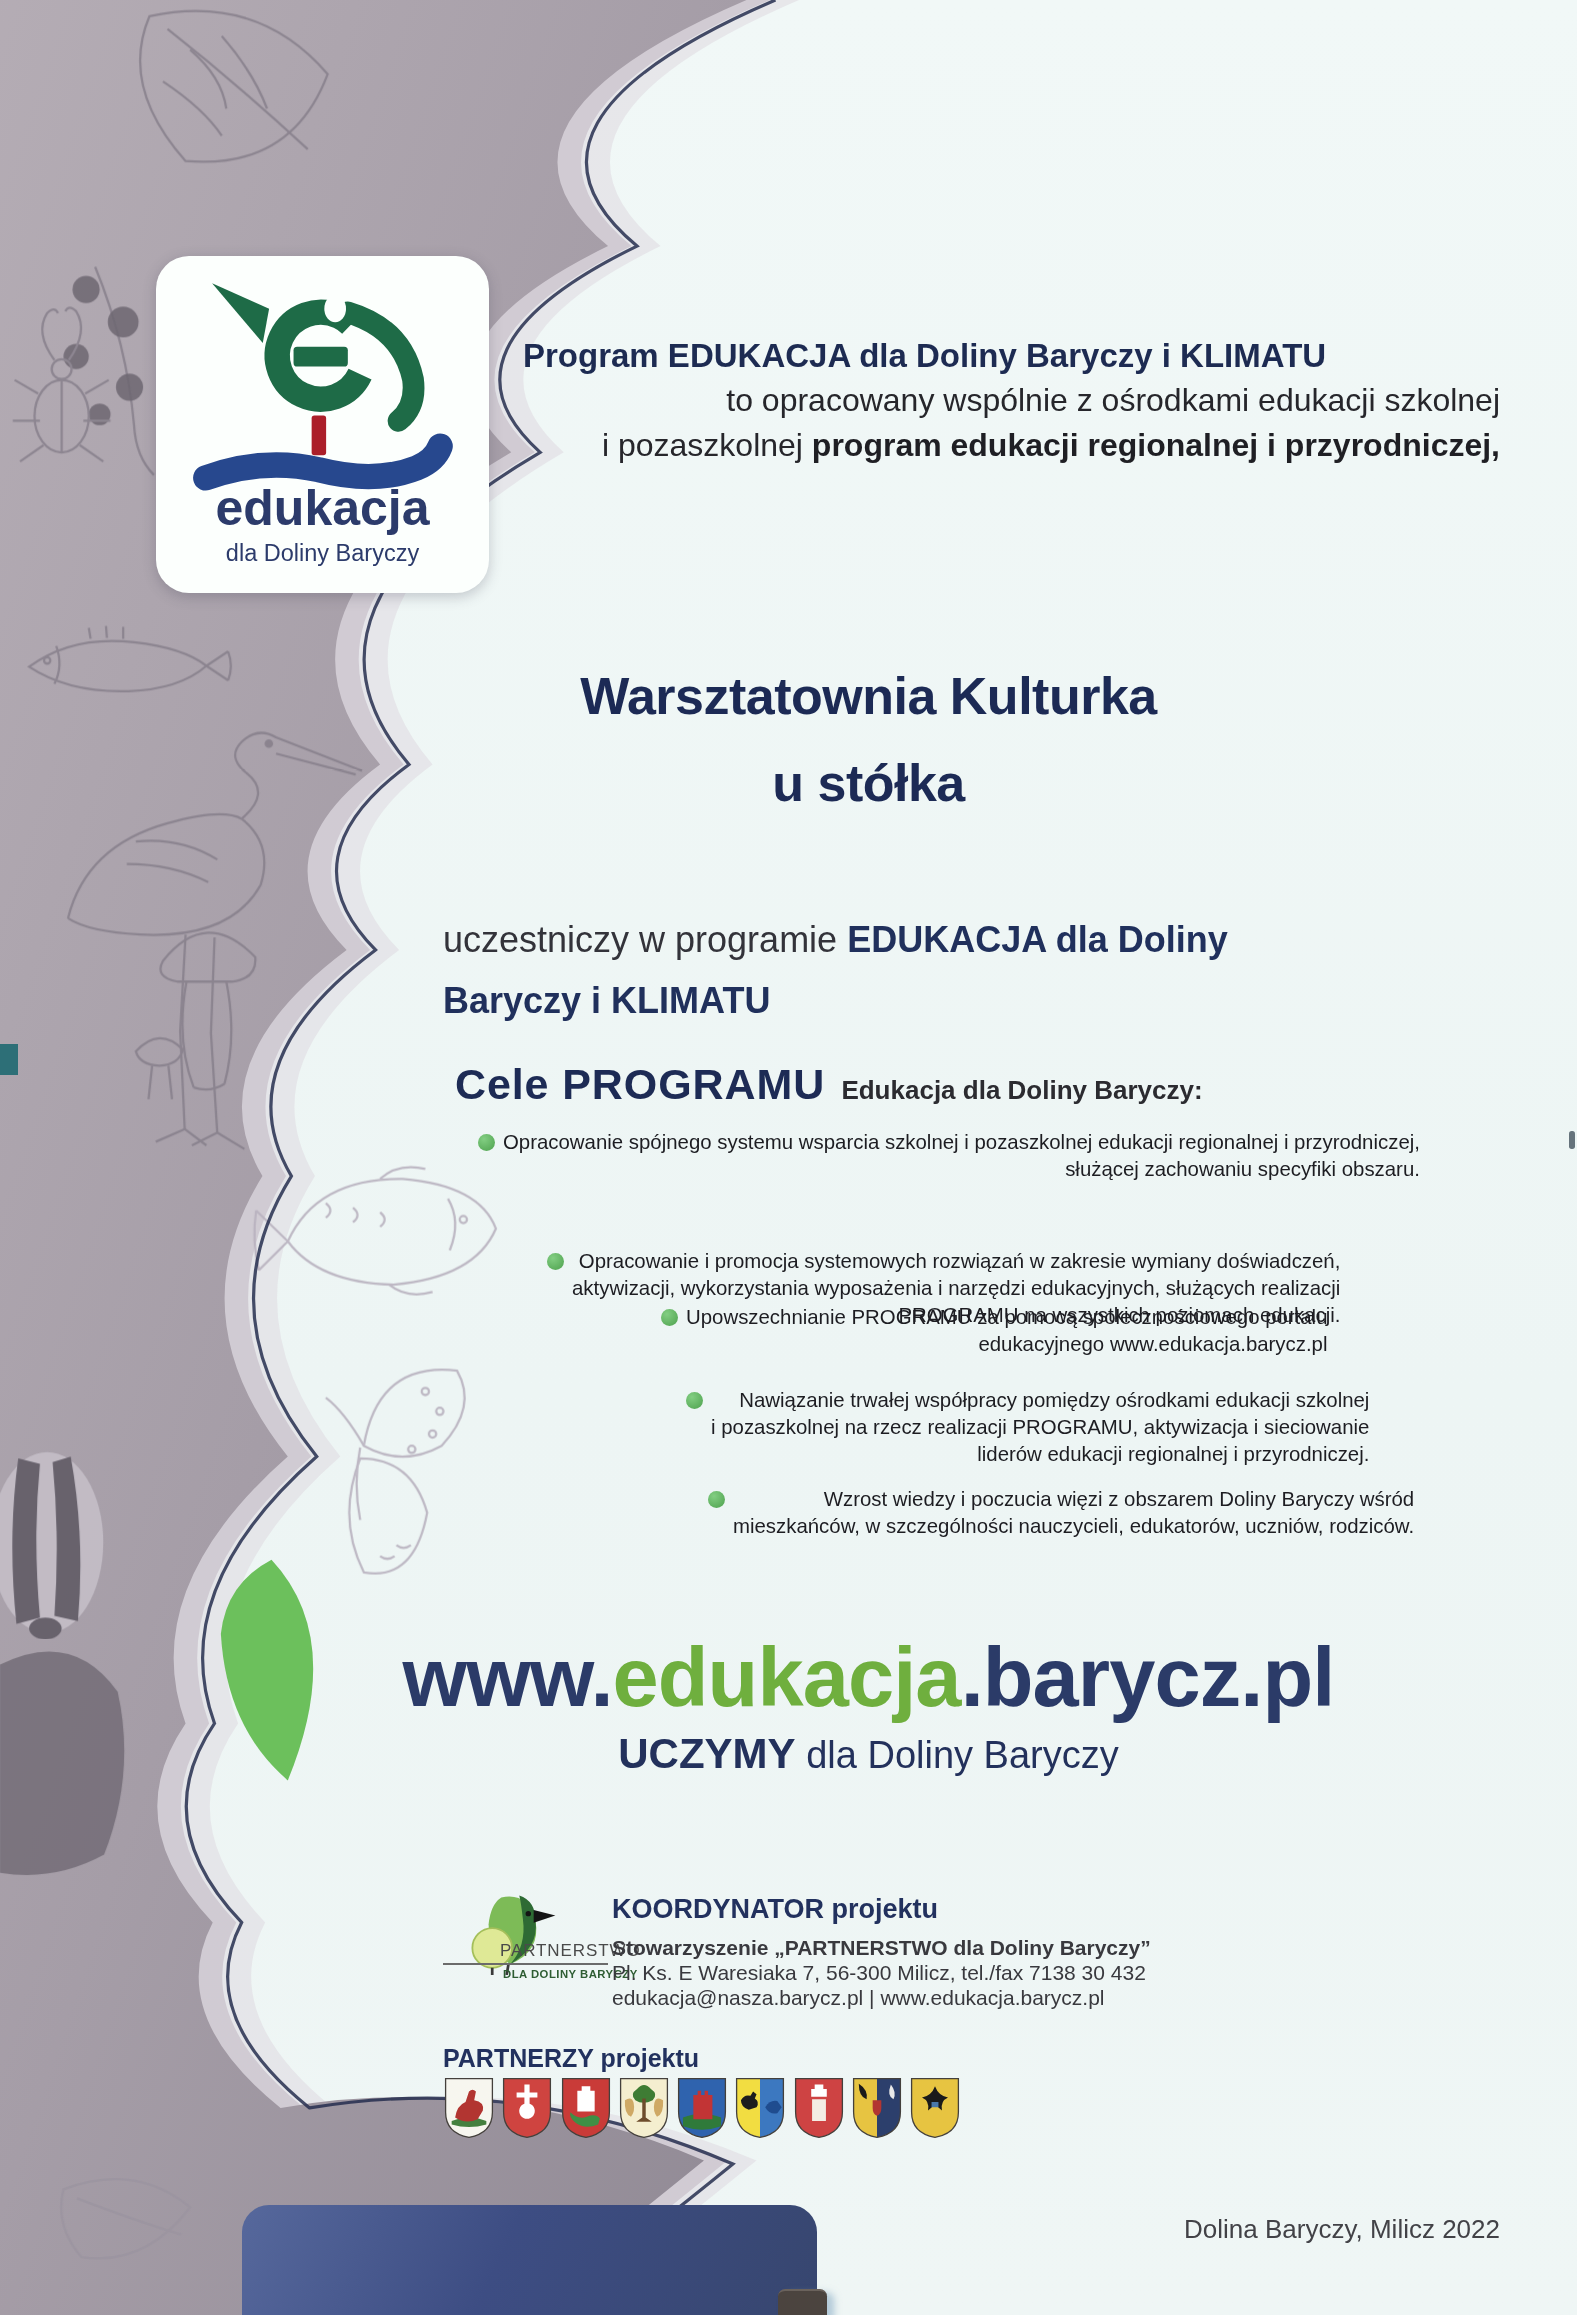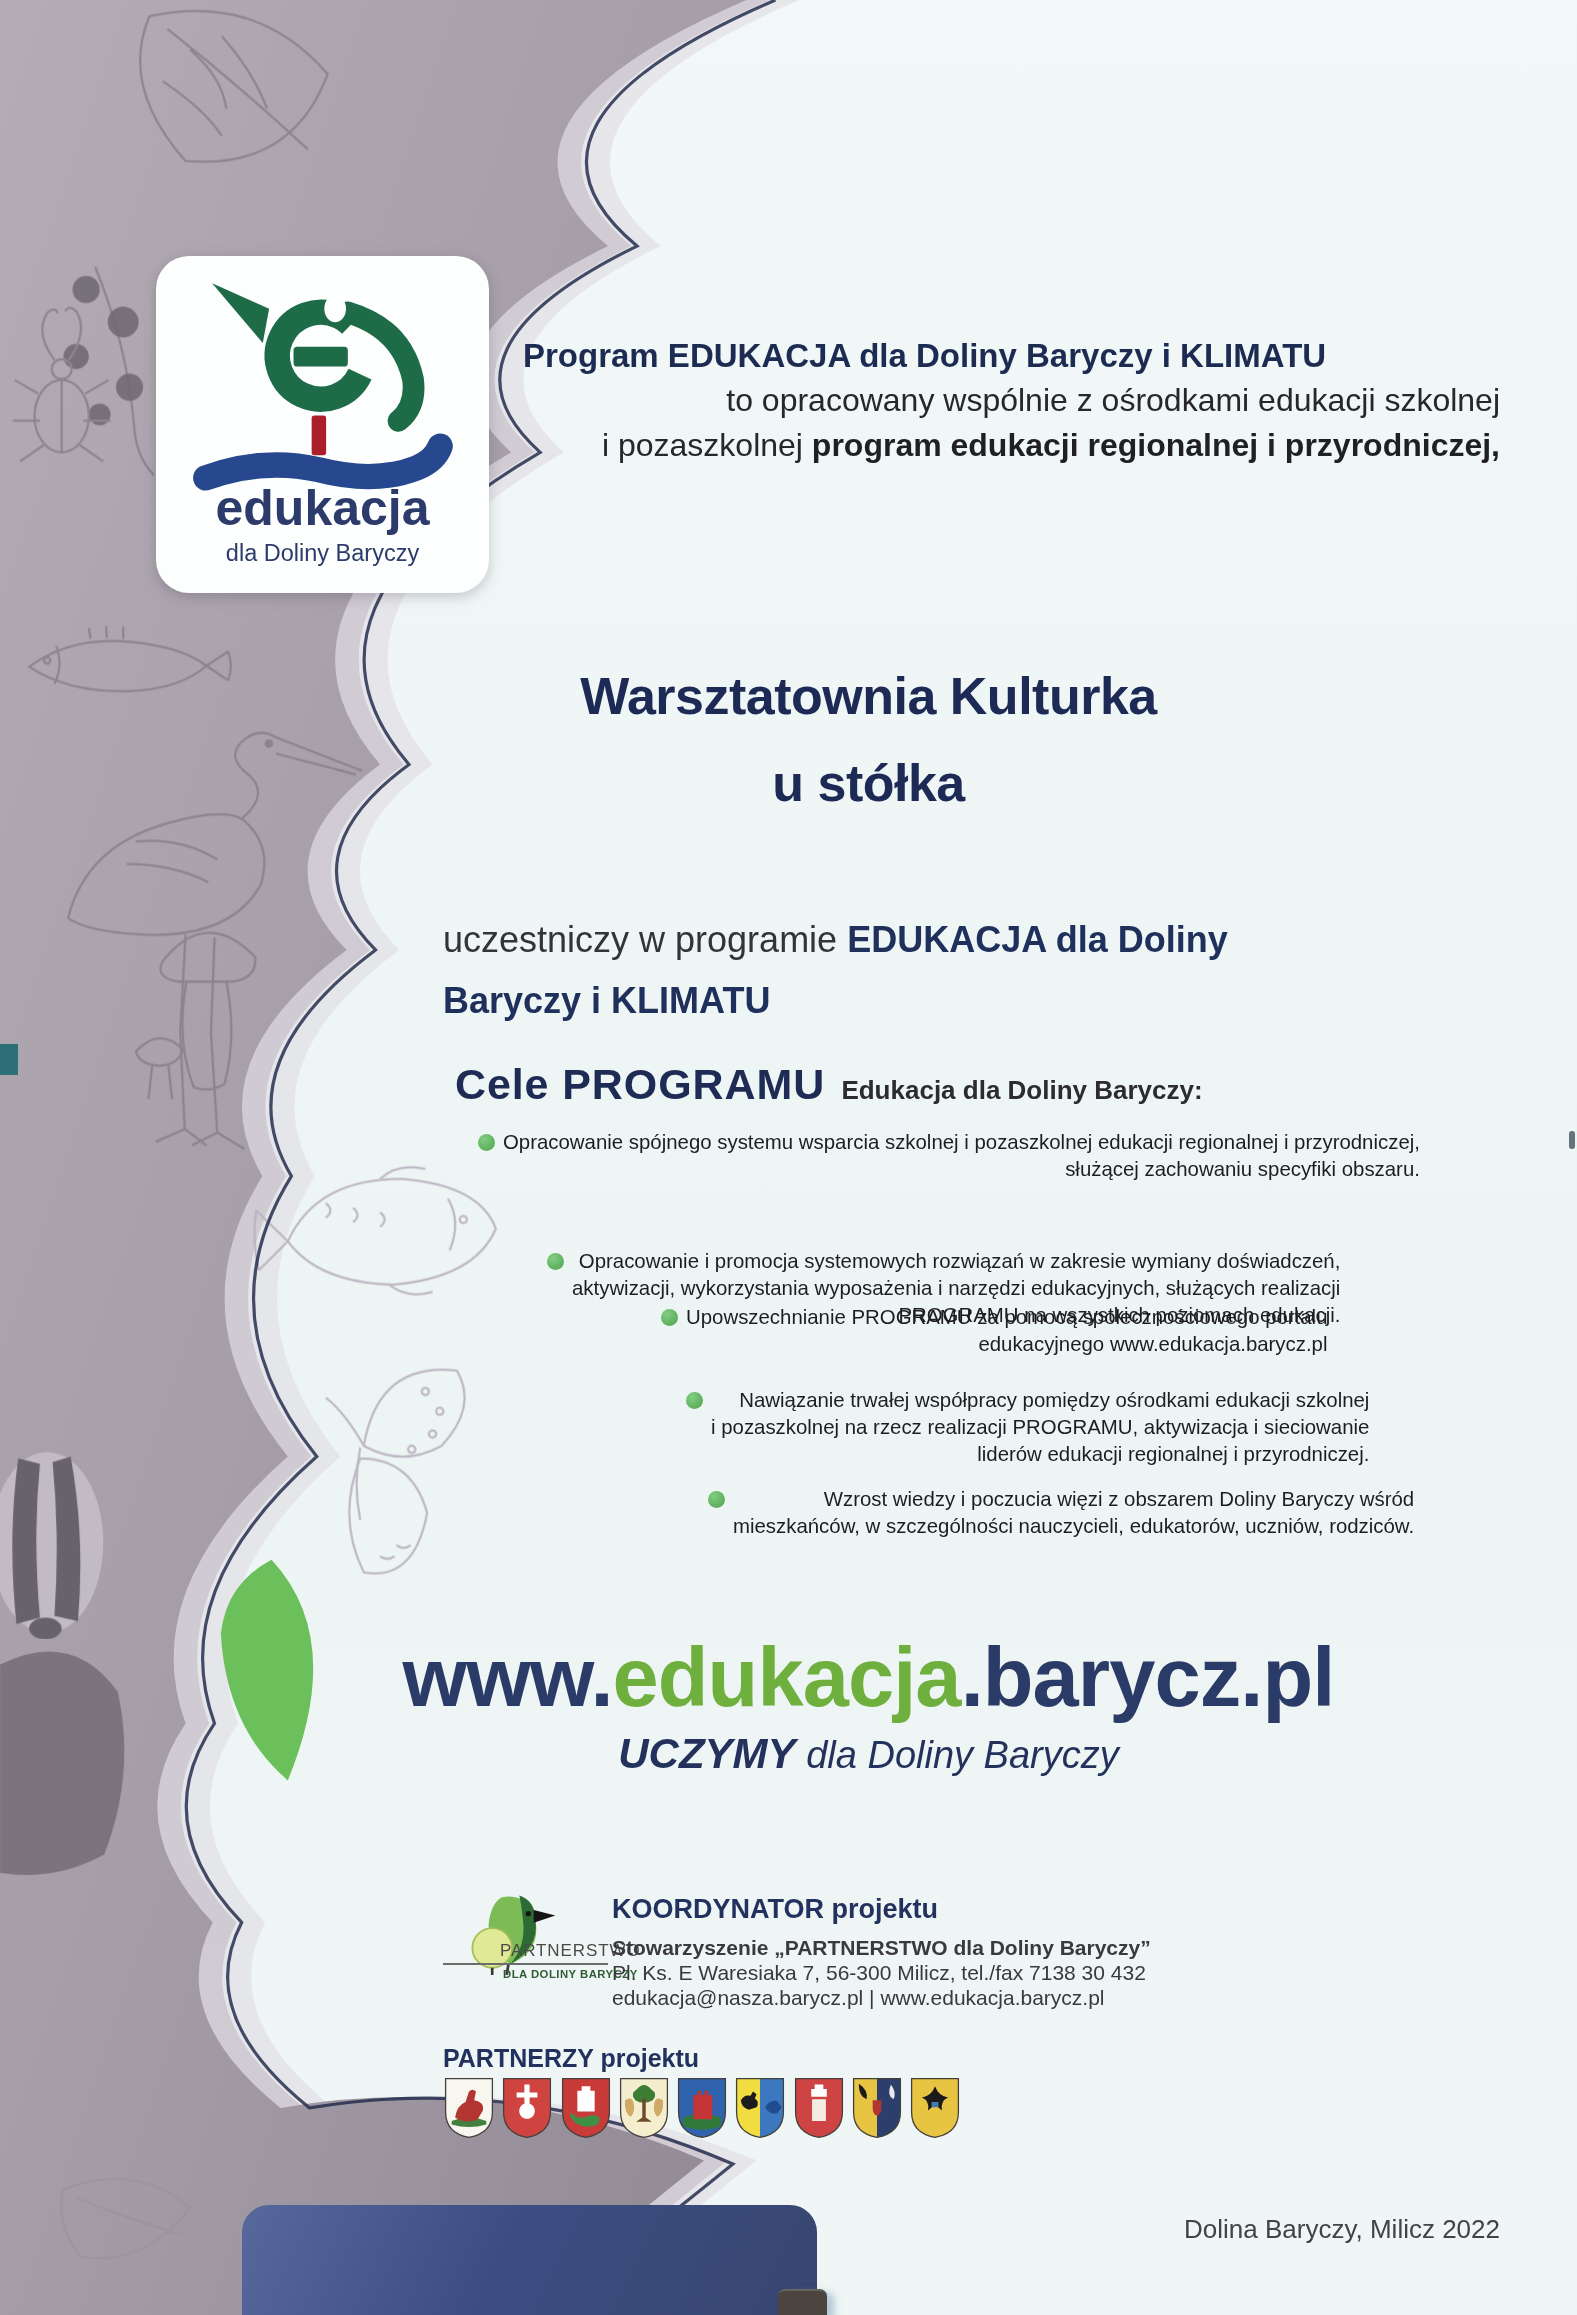--- a/index.html
+++ b/index.html
@@ -36,21 +36,21 @@
           border-radius:50%;background:radial-gradient(circle at 35% 30%,#82ce82,#4da14d);}
   .b1{left:503px;top:1129px;}
   .b2{left:572px;top:1203px;margin-top:45px;}
   .b3{left:686px;top:1304px;}
   .b4{left:711px;top:1387px;}
   .b5{left:733px;top:1486px;}
   
   .website{left:344px;top:1628px;width:1049px;text-align:center;}
   .website .url{font-size:83px;font-weight:600;letter-spacing:-0.9px;color:#2b3b68;line-height:100px;}
   .website .url .green{color:#6faf3e;}
-  .website .tagline{margin-top:1.8px;font-size:38px;color:#23315c;font-style:italic;}
+  .website .tagline{margin-top:1.8px;font-size:38px;color:#23315c;}
   .website .tagline b{font-size:42px;font-weight:bold;}
   
   .koord-caption{left:500px;top:1941px;font-size:17px;color:#4a4a4a;letter-spacing:0.9px;}
   .koord-line{left:443px;top:1963px;width:165px;height:1.8px;background:#6b6b6b;}
   .koord-subcaption{left:503px;top:1968px;font-size:11.3px;font-weight:bold;color:#2e5d33;letter-spacing:0.5px;}
   .koord-heading{left:612px;top:1894px;font-size:27px;font-weight:bold;color:#22315e;}
   .koord-org{left:612px;top:1936px;font-size:21px;font-weight:bold;color:#39393e;}
   .koord-addr{left:612px;top:1961px;font-size:21px;color:#39393e;}
   .koord-mail{left:612px;top:1986px;font-size:21px;color:#39393e;}
   

